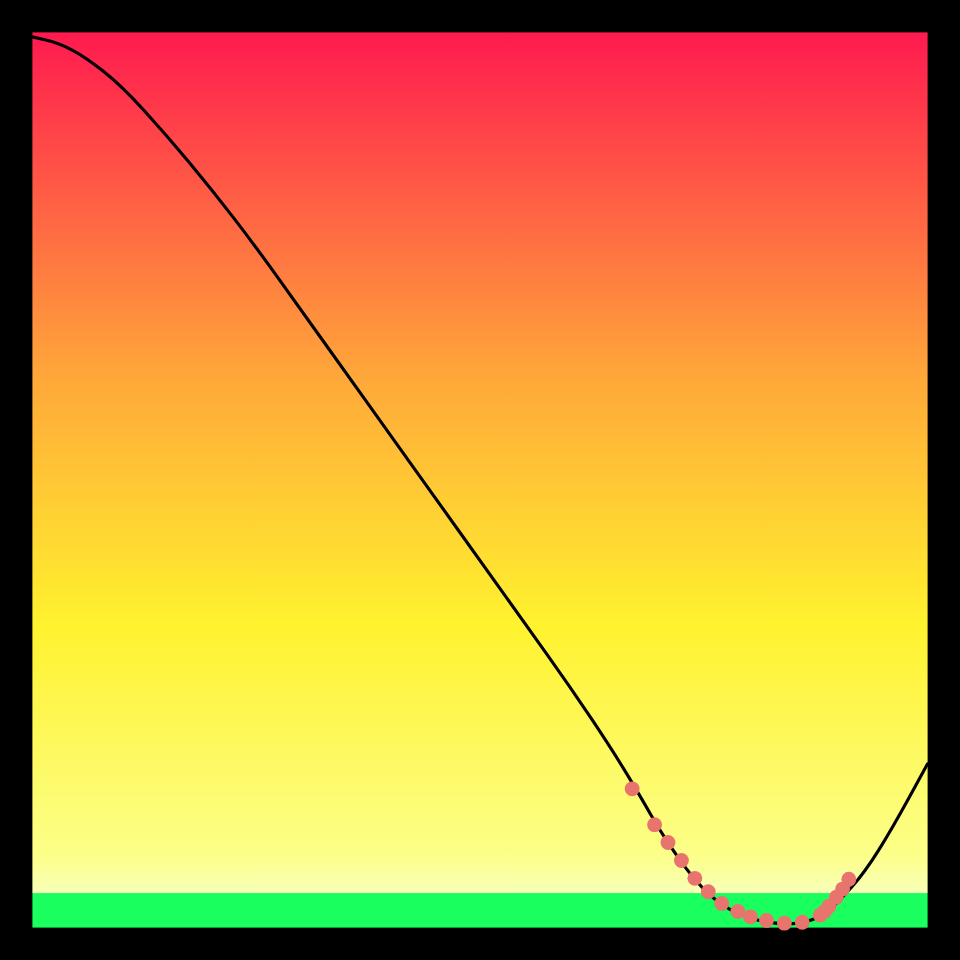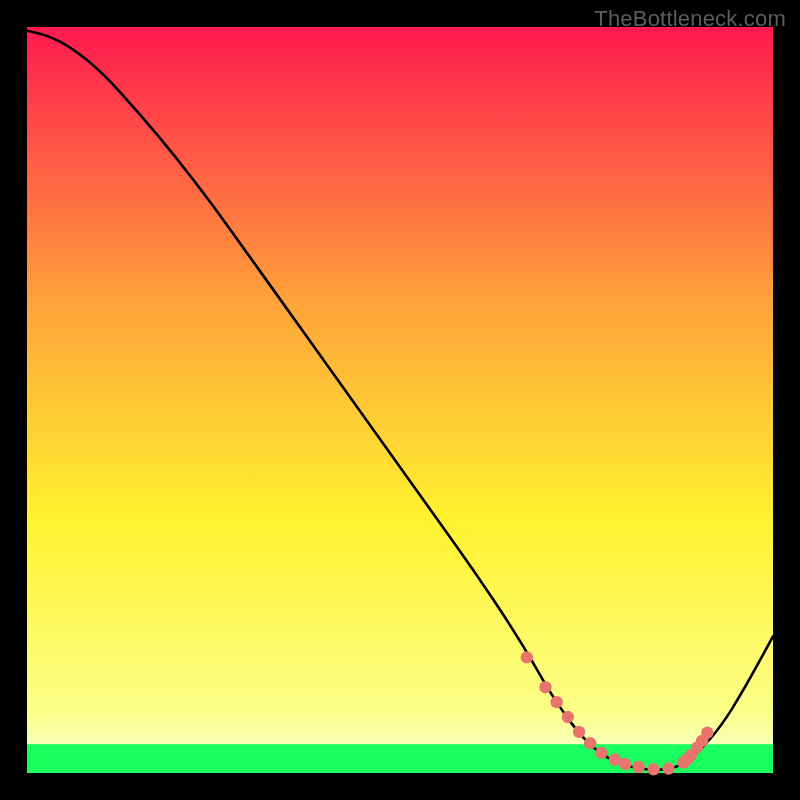--- a/index.html
+++ b/index.html
@@ -30,21 +30,20 @@
   svg {
     position: absolute;
     top: 0;
     left: 0;
   }
 </style>
 </head>
 <body>
 
 <div class="canvas">
-  <div class="watermark">TheBottleneck.com</div>
   <svg id="chart-svg" width="800" height="800" viewBox="0 0 800 800">
       <defs>
         <linearGradient id="bg-grad" x1="0" y1="0" x2="0" y2="1">
           <stop offset="0%" stop-color="#ff1a4f"></stop>
           <stop offset="38%" stop-color="#ffa63a"></stop>
           <stop offset="66%" stop-color="#fff22e"></stop>
           <stop offset="92%" stop-color="#fcff89"></stop>
           <stop offset="96.1%" stop-color="#f7ffb8"></stop>
           <stop offset="96.2%" stop-color="#18ff5e"></stop>
           <stop offset="100%" stop-color="#18ff5e"></stop>

